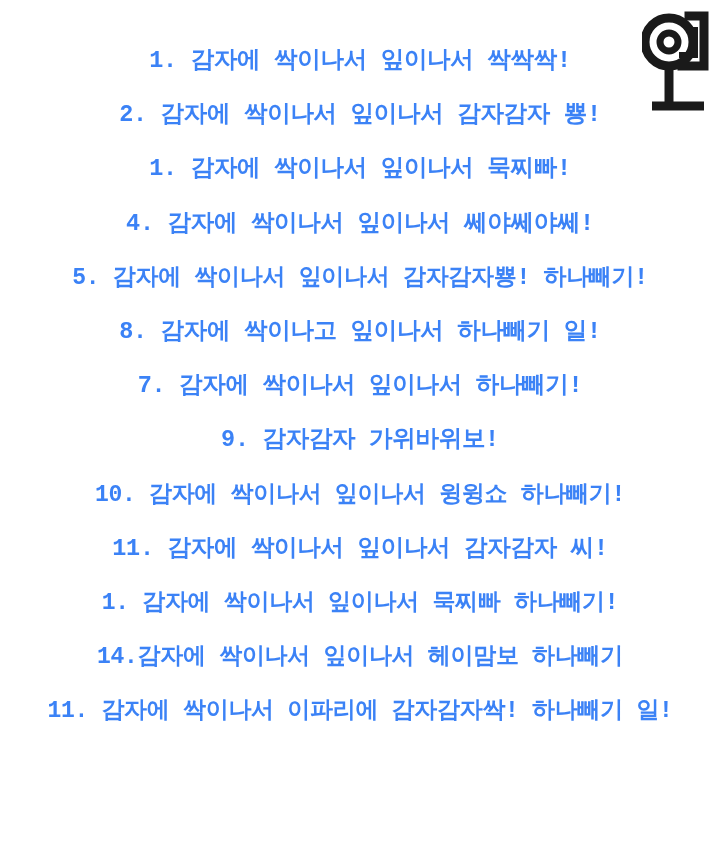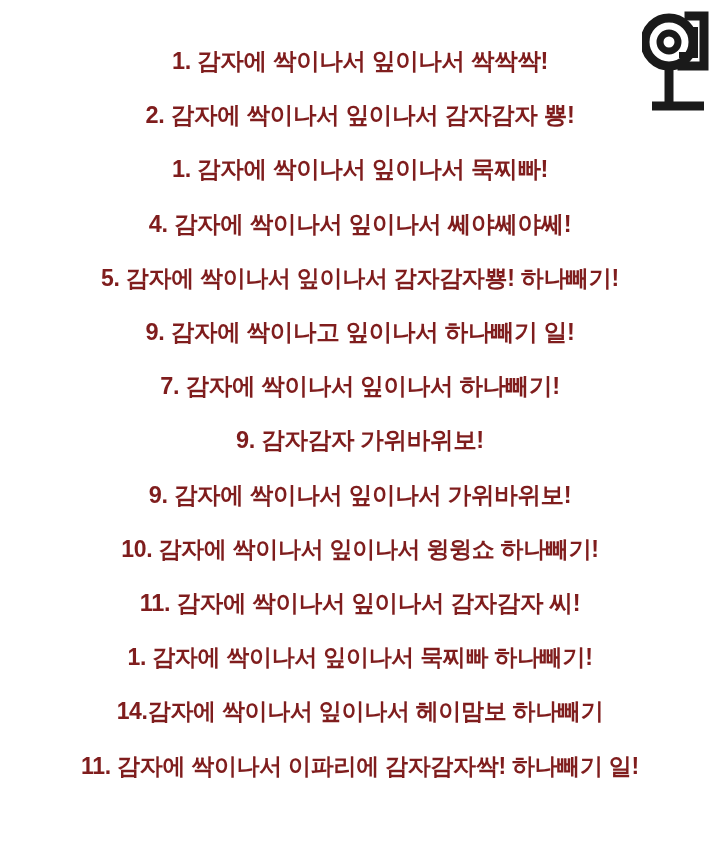--- a/index.html
+++ b/index.html
@@ -46,26 +46,27 @@
     top: 34px;
     left: 0;
     width: 720px;
     display: flex;
     flex-direction: column;
     align-items: center;
   }
   .line {
     width: 100%;
     text-align: center;
-    color: #7f1d1d;
+    color: #3b82f6;
     font-size: 23.5px;
     line-height: 54.2px;
     font-weight: 700;
     letter-spacing: -0.3px;
     white-space: nowrap;
+    font-family: Liberation Mono, monospace;
   }
   .line.wide {
     font-size: 23px;
   }
 </style>
 </head>
 <body>
 
 <div class="page">
 
@@ -81,24 +82,23 @@
       </g>
     </svg>
   </div>
 
   <div class="lines">
     <div class="line">1. 감자에 싹이나서 잎이나서 싹싹싹!</div>
     <div class="line">2. 감자에 싹이나서 잎이나서 감자감자 뿅!</div>
     <div class="line">1. 감자에 싹이나서 잎이나서 묵찌빠!</div>
     <div class="line">4. 감자에 싹이나서 잎이나서 쎄야쎄야쎄!</div>
     <div class="line wide">5. 감자에 싹이나서 잎이나서 감자감자뿅! 하나빼기!</div>
-    <div class="line">9. 감자에 싹이나고 잎이나서 하나빼기 일!</div>
+    <div class="line">8. 감자에 싹이나고 잎이나서 하나빼기 일!</div>
     <div class="line">7. 감자에 싹이나서 잎이나서 하나빼기!</div>
     <div class="line">9. 감자감자 가위바위보!</div>
-    <div class="line">9. 감자에 싹이나서 잎이나서 가위바위보!</div>
     <div class="line wide">10. 감자에 싹이나서 잎이나서 윙윙쇼 하나빼기!</div>
     <div class="line">11. 감자에 싹이나서 잎이나서 감자감자 씨!</div>
     <div class="line wide">1. 감자에 싹이나서 잎이나서 묵찌빠 하나빼기!</div>
     <div class="line wide">14.감자에 싹이나서 잎이나서 헤이맘보 하나빼기</div>
     <div class="line wide">11. 감자에 싹이나서 이파리에 감자감자싹! 하나빼기 일!</div>
   </div>
 
 </div>
 
 </body></html>

